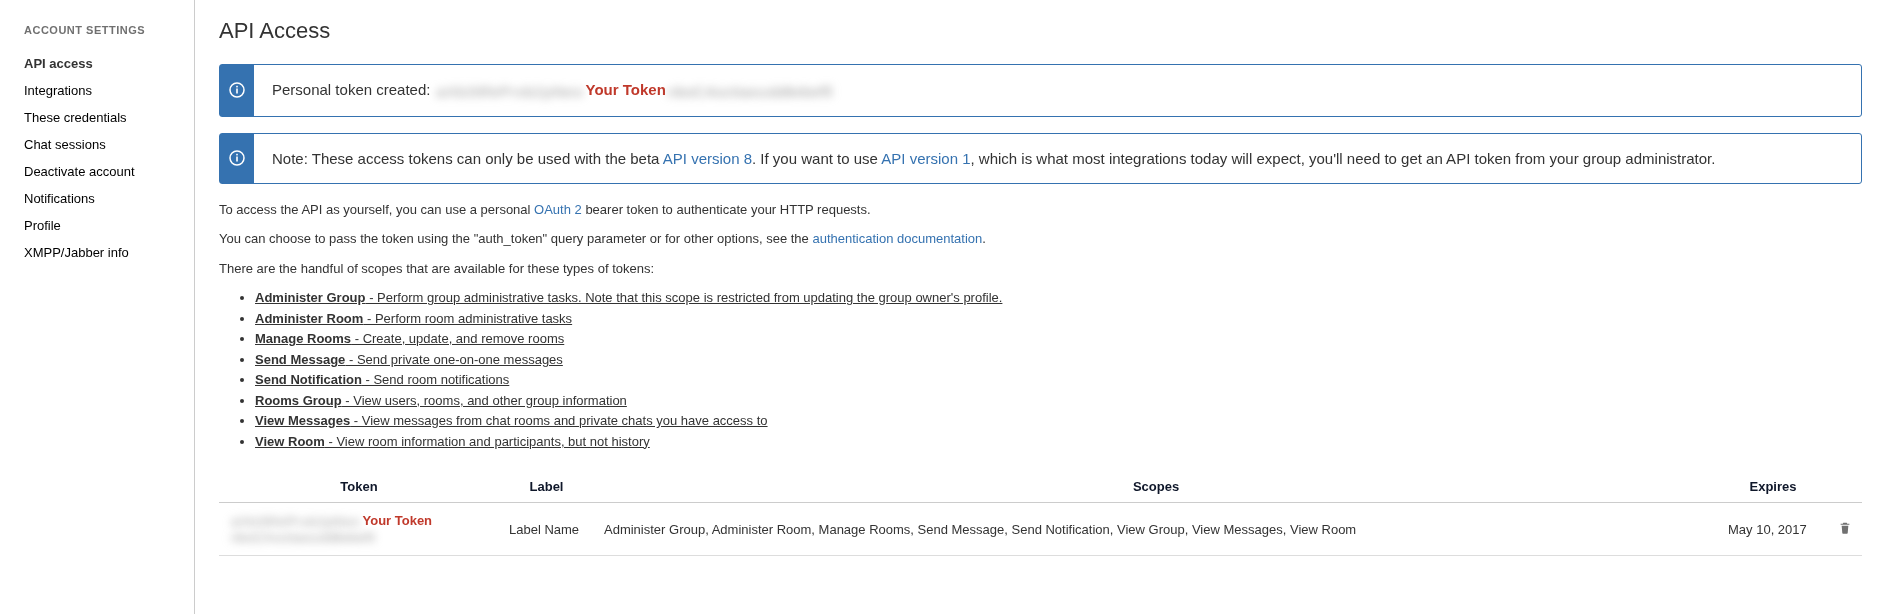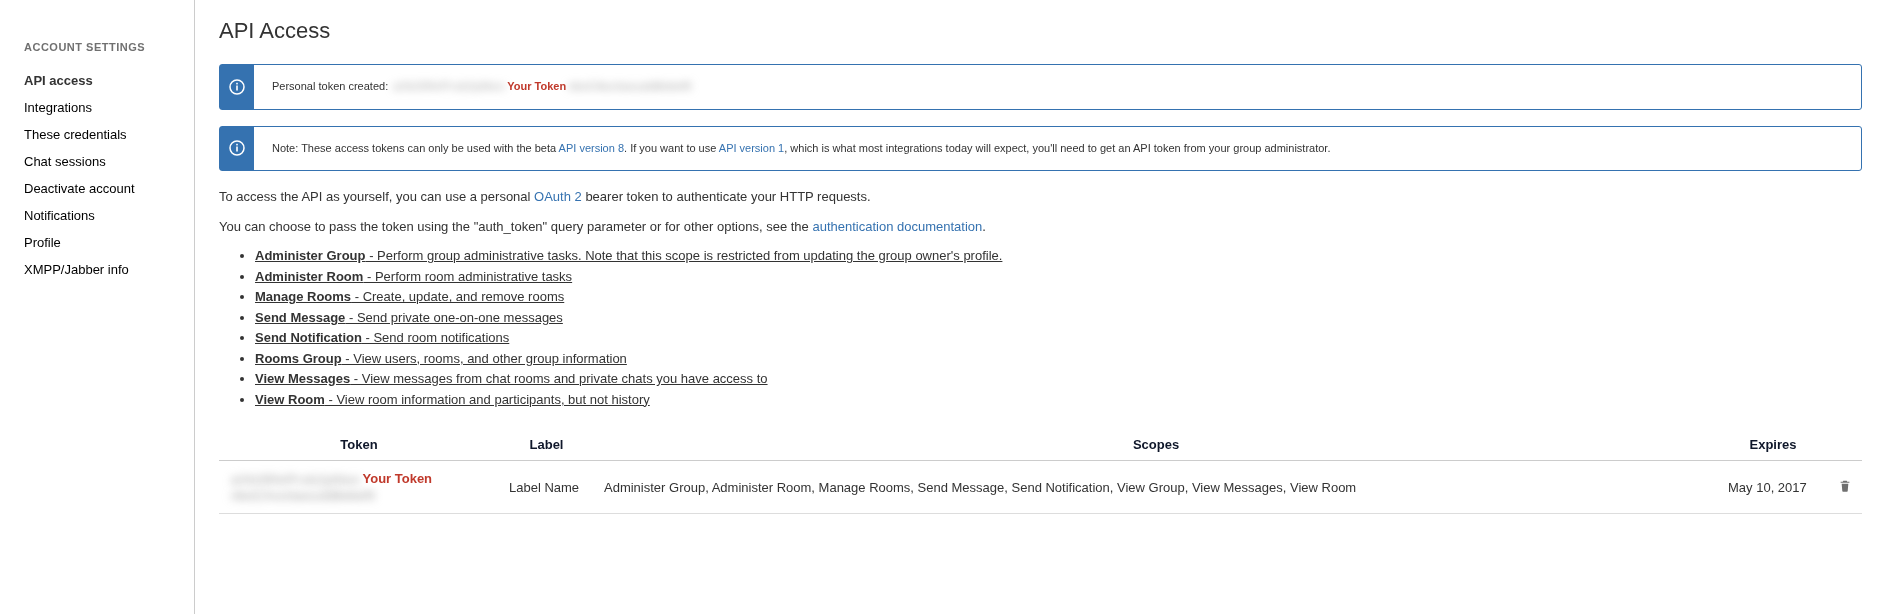--- a/index.html
+++ b/index.html
@@ -19,21 +19,20 @@
     flex-shrink: 0;
     min-height: 614px;
   }
   .sidebar-heading {
     font-size: 11px;
     font-weight: bold;
     color: #707070;
     letter-spacing: 0.5px;
     margin-bottom: 14px;
     text-transform: uppercase;
-    margin-top: 17px;
   }
   .sidebar-item {
     display: block;
     font-size: 13px;
     color: #000000;
     padding: 6px 0;
     cursor: pointer;
     text-decoration: none;
   }
   .sidebar-item.active {
@@ -61,21 +60,21 @@
     width: 34px;
     background: #3572b0;
     display: flex;
     align-items: center;
     justify-content: center;
     flex-shrink: 0;
   }
   .info-box .icon-col svg { fill: #fff; width: 16px; height: 16px; }
   .info-box .info-content {
     padding: 14px 18px;
-    font-size: 11px;
+    font-size: 15px;
     color: #333;
     line-height: 1.4;
   }
   .redacted {
     display: inline-block;
     vertical-align: middle;
     margin: 0 2px;
   }
   .redacted.blur::before {
     content: "aXb39fePrxb2pNeo";
@@ -170,20 +169,21 @@
         <span>Note: These access tokens can only be used with the beta </span><span class="link">API version 8</span><span>. If you want to use </span><span class="link">API version 1</span><span>, which is what most integrations today will expect, you'll need to get an API token from your group administrator.</span>
       </div>
     </div>
 
     <p class="body-text">
       <span>To access the API as yourself, you can use a personal </span><span class="link">OAuth 2</span><span> bearer token to authenticate your HTTP requests.</span>
     </p>
     <p class="body-text">
       <span>You can choose to pass the token using the "auth_token" query parameter or for other options, see the </span><span class="link">authentication documentation</span><span>.</span>
     </p>
+    <p class="body-text">There are the handful of scopes that are available for these types of tokens:</p>
 
     <ul class="scopes-list">
       <li><b>Administer Group</b><span> - Perform group administrative tasks. Note that this scope is restricted from updating the group owner's profile.</span></li>
       <li><b>Administer Room</b><span> - Perform room administrative tasks</span></li>
       <li><b>Manage Rooms</b><span> - Create, update, and remove rooms</span></li>
       <li><b>Send Message</b><span> - Send private one-on-one messages</span></li>
       <li><b>Send Notification</b><span> - Send room notifications</span></li>
       <li><b>Rooms Group</b><span> - View users, rooms, and other group information</span></li>
       <li><b>View Messages</b><span> - View messages from chat rooms and private chats you have access to</span></li>
       <li><b>View Room</b><span> - View room information and participants, but not history</span></li>

